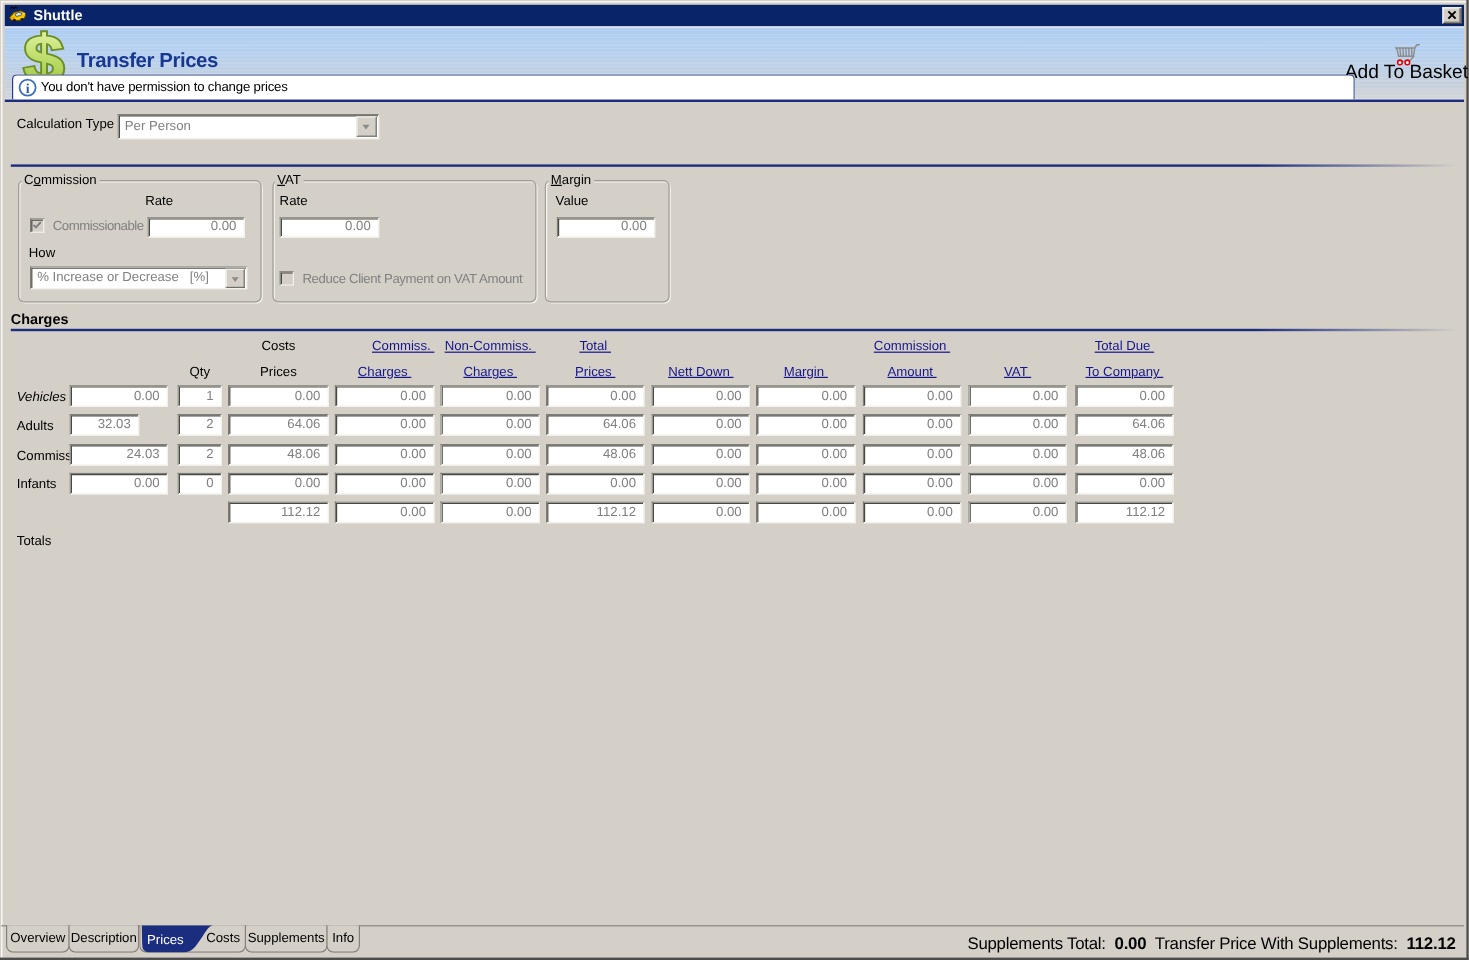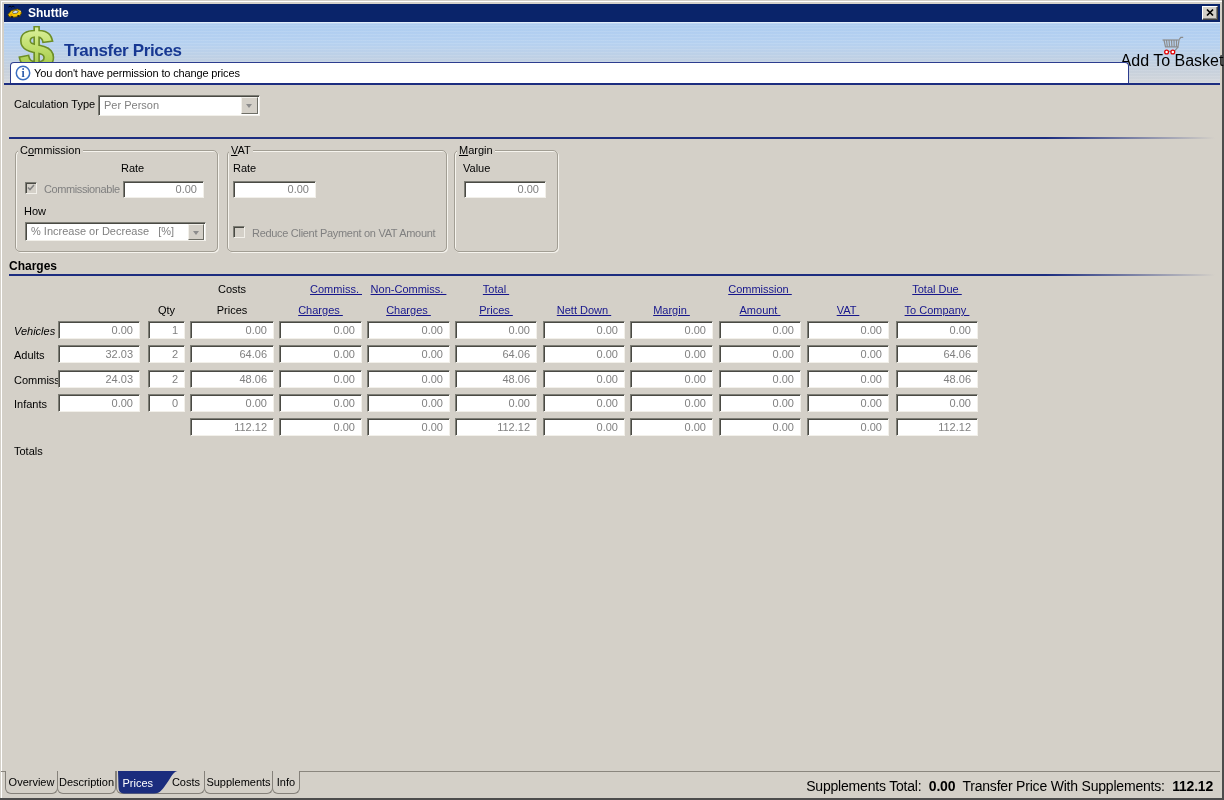--- a/index.html
+++ b/index.html
@@ -88,21 +88,21 @@
      border:1px solid #2c3c8e; border-bottom:none; border-radius:4px 4px 0 0;">
   <svg class="abs" style="left:4px; top:2px;" width="16" height="16" viewBox="0 0 16 16">
     <circle cx="8" cy="8" r="6.7" fill="#fff" stroke="#3a6ec0" stroke-width="1.5"></circle>
     <text x="8" y="12.2" text-anchor="middle" font-family="Liberation Serif, serif" font-weight="bold" font-size="11.5" fill="#2c5aa8">i</text>
   </svg>
   <span class="abs" style="left:23px; top:4px; font-size:11px; letter-spacing:-0.15px;">You don't have permission to change prices</span>
 </div>
 <div class="abs" style="left:4px; top:83px; width:1216px; height:2px; background:#1c2d80;"></div>
 
 <span class="abs" style="left:14px; top:98px; font-size:11px;">Calculation Type</span>
-<div class="abs" style="left:98px; top:95px; width:162px; height:21px; background:#fff;
+<div class="abs" style="left:98px; top:95px; width:218px; height:21px; background:#fff;
      border:1px solid; border-color:#7e7e76 #f2f0ea #f2f0ea #7e7e76; box-shadow: inset 1px 1px 0 #4a4a44;">
   <span class="abs" style="left:5px; top:3px; color:#808080;">Per Person</span>
   <div class="abs" style="right:1px; top:1px; width:17px; height:17px; background:#d4d0c8;
        border:1px solid; border-color:#f2f0ea #6e6e66 #6e6e66 #f2f0ea;">
     <div class="abs" style="left:4px; top:6px; width:0; height:0; border:3.5px solid transparent; border-top:4px solid #8c8c8c; border-bottom:none;"></div>
   </div>
 </div>
 
 <div class="rule" style="left:9px; top:137px; width:1206px;"></div>
 
@@ -172,21 +172,21 @@
 <div class="field" style="left:190px; top:321px; width:84px;">0.00</div>
 <div class="field" style="left:279px; top:321px; width:83px;">0.00</div>
 <div class="field" style="left:367px; top:321px; width:83px;">0.00</div>
 <div class="field" style="left:455px; top:321px; width:82px;">0.00</div>
 <div class="field" style="left:543px; top:321px; width:82px;">0.00</div>
 <div class="field" style="left:630px; top:321px; width:83px;">0.00</div>
 <div class="field" style="left:719px; top:321px; width:82px;">0.00</div>
 <div class="field" style="left:807px; top:321px; width:82px;">0.00</div>
 <div class="field" style="left:896px; top:321px; width:82px;">0.00</div>
 
-<div class="field" style="left:58px;  top:345px; width:82px;">32.03</div>
+<div class="field" style="left:58px;  top:345px; width:58px;">32.03</div>
 <div class="field" style="left:148px; top:345px; width:37px;">2</div>
 <div class="field" style="left:190px; top:345px; width:84px;">64.06</div>
 <div class="field" style="left:279px; top:345px; width:83px;">0.00</div>
 <div class="field" style="left:367px; top:345px; width:83px;">0.00</div>
 <div class="field" style="left:455px; top:345px; width:82px;">64.06</div>
 <div class="field" style="left:543px; top:345px; width:82px;">0.00</div>
 <div class="field" style="left:630px; top:345px; width:83px;">0.00</div>
 <div class="field" style="left:719px; top:345px; width:82px;">0.00</div>
 <div class="field" style="left:807px; top:345px; width:82px;">0.00</div>
 <div class="field" style="left:896px; top:345px; width:82px;">64.06</div>

